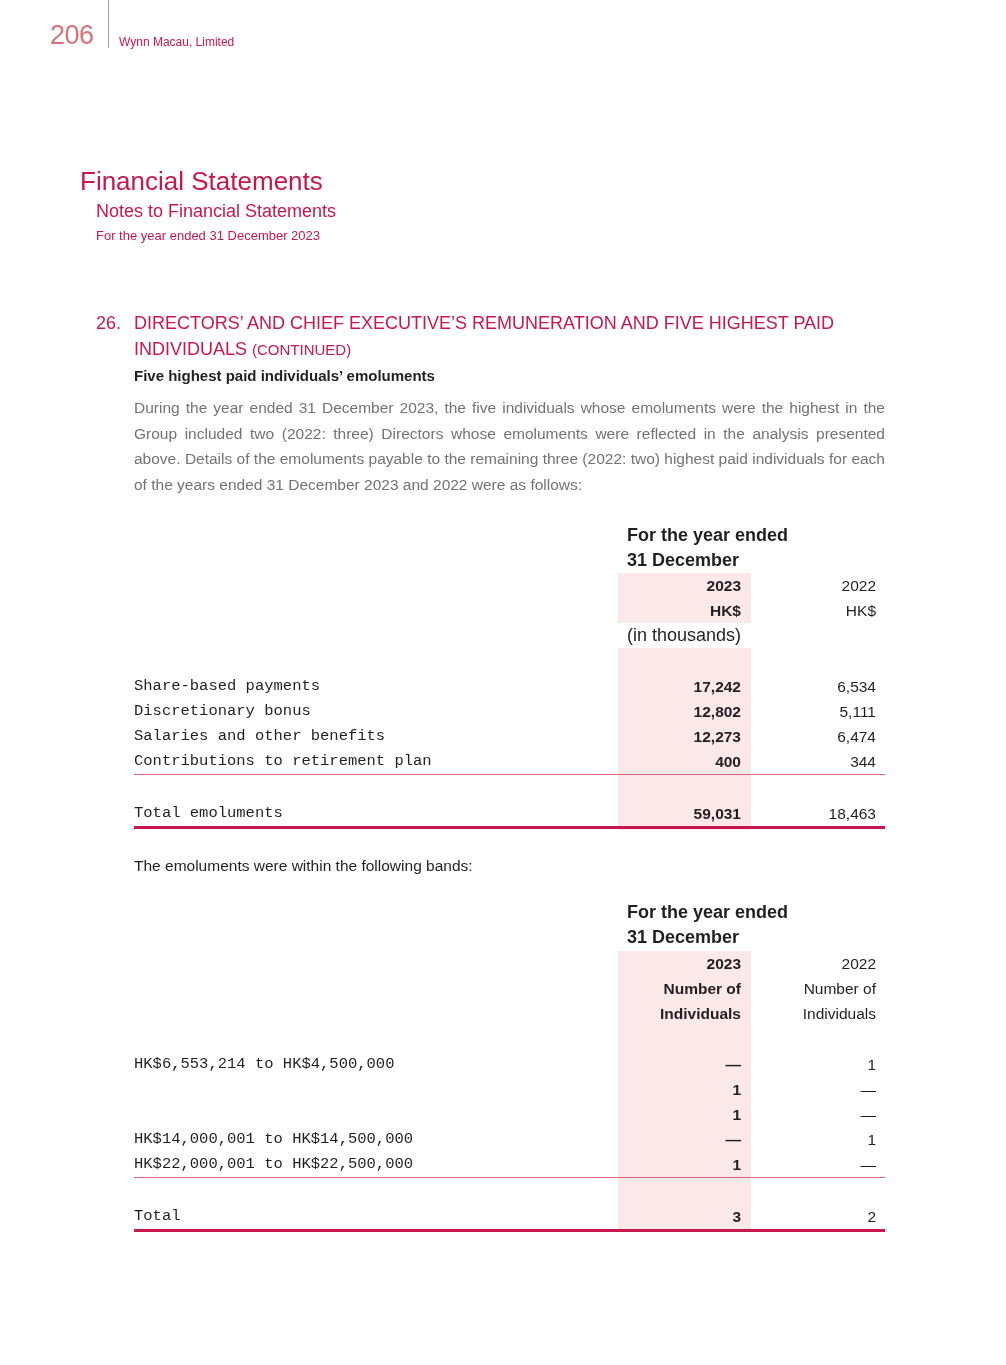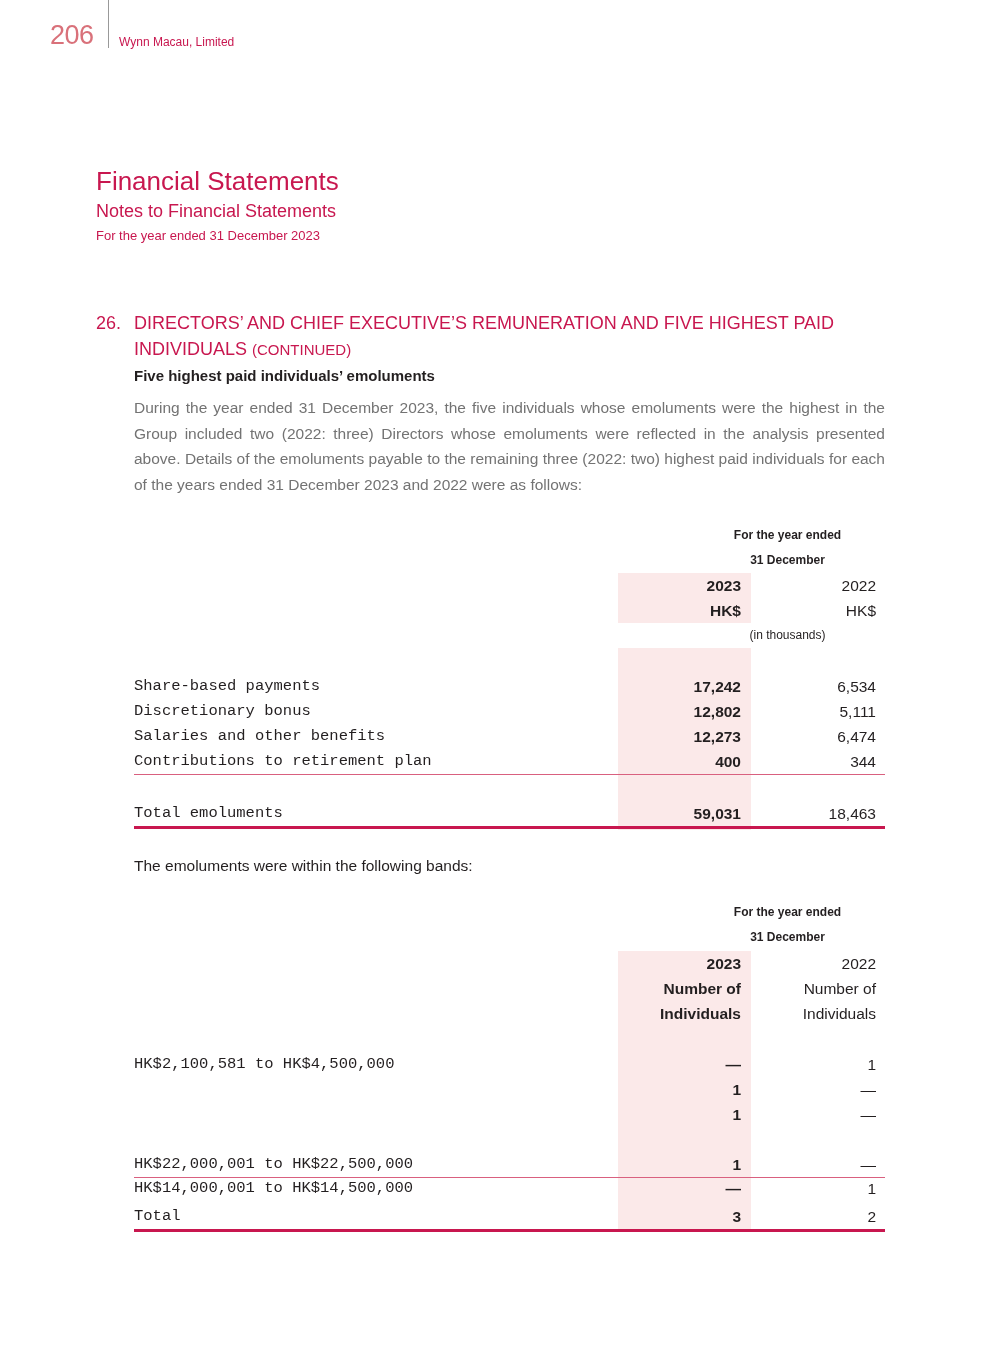--- a/index.html
+++ b/index.html
@@ -10,21 +10,21 @@
   .page-number {
     position: absolute; left: 50px; top: 20px;
     font-size: 27px; color: #d9717a; letter-spacing: -0.5px;
   }
   .header-rule {
     position: absolute; left: 108px; top: 0; width: 1px; height: 48px; background: #999;
   }
   .company {
     position: absolute; left: 119px; top: 35px; font-size: 12px; color: #c8174f;
   }
-  .title { position: absolute; left: 96px; top: 166px; font-size: 26px; color: #c8174f; }
+  .title { position: absolute; left: 80px; top: 166px; font-size: 26px; color: #c8174f; }
   .subtitle { position: absolute; left: 96px; top: 201px; font-size: 18px; color: #c8174f; }
   .period { position: absolute; left: 96px; top: 228px; font-size: 13px; color: #c8174f; }
 
   .section-heading {
     position: absolute; left: 96px; top: 310px; width: 800px;
     font-size: 18px; color: #c8174f; line-height: 26px;
   }
   .section-heading .num { display: inline-block; width: 38px; }
   .section-heading .line2 { padding-left: 38px; }
   .section-heading .cont { font-size: 15px; }
@@ -40,22 +40,22 @@
   .col-band {
     position: absolute; left: 618px; width: 133px; background: #fbe9e9;
   }
   .text-row {
     position: absolute; left: 134px; width: 751px; height: 25px; font-size: 15.5px; line-height: 25px; text-align: right;
   }
   .text-row .label { position: absolute; left: 0; top: 0; font-family: Liberation Mono, monospace; }
   .text-row .v23 { position: absolute; right: 144px; top: 0; font-weight: bold; }
   .text-row .v22 { position: absolute; right: 9px; top: 0; }
   .hdr-center {
-    position: absolute; left: 654px; width: 267px; text-align: center;
-    font-size: 12px; line-height: 25px;
+    position: absolute; left: 627px; width: 267px; 
+    font-size: 18px; line-height: 25px;
   }
   .bold { font-weight: bold; }
   .thin-rule { position: absolute; left: 134px; width: 751px; height: 1px; background: #d9607f; }
   .thick-rule { position: absolute; left: 134px; width: 751px; height: 3px; background: #c8174f; }
   .plain-text { position: absolute; left: 134px; font-size: 15.5px; }
 </style>
 </head>
 <body>
 
 <div class="page-number">206</div>
@@ -133,33 +133,33 @@
   <div class="text-row" style="top:976px;">
     <span class="v23">Number of</span>
     <span class="v22">Number of</span>
   </div>
   <div class="text-row" style="top:1001px;">
     <span class="v23">Individuals</span>
     <span class="v22">Individuals</span>
   </div>
 
   <div class="text-row" style="top:1052px;">
-    <span class="label">HK$2,100,581 to HK$4,500,000</span>
+    <span class="label">HK$6,553,214 to HK$4,500,000</span>
     <span class="v23">—</span>
     <span class="v22">1</span>
   </div>
   <div class="text-row" style="top:1077px;">
     <span class="v23">1</span>
     <span class="v22">—</span>
   </div>
   <div class="text-row" style="top:1102px;">
     <span class="v23">1</span>
     <span class="v22">—</span>
   </div>
-  <div class="text-row" style="top:1176px;">
+  <div class="text-row" style="top:1127px;">
     <span class="label">HK$14,000,001 to HK$14,500,000</span>
     <span class="v23">—</span>
     <span class="v22">1</span>
   </div>
   <div class="text-row" style="top:1152px;">
     <span class="label">HK$22,000,001 to HK$22,500,000</span>
     <span class="v23">1</span>
     <span class="v22">—</span>
   </div>
   <div class="thin-rule" style="top:1177px;"></div>

